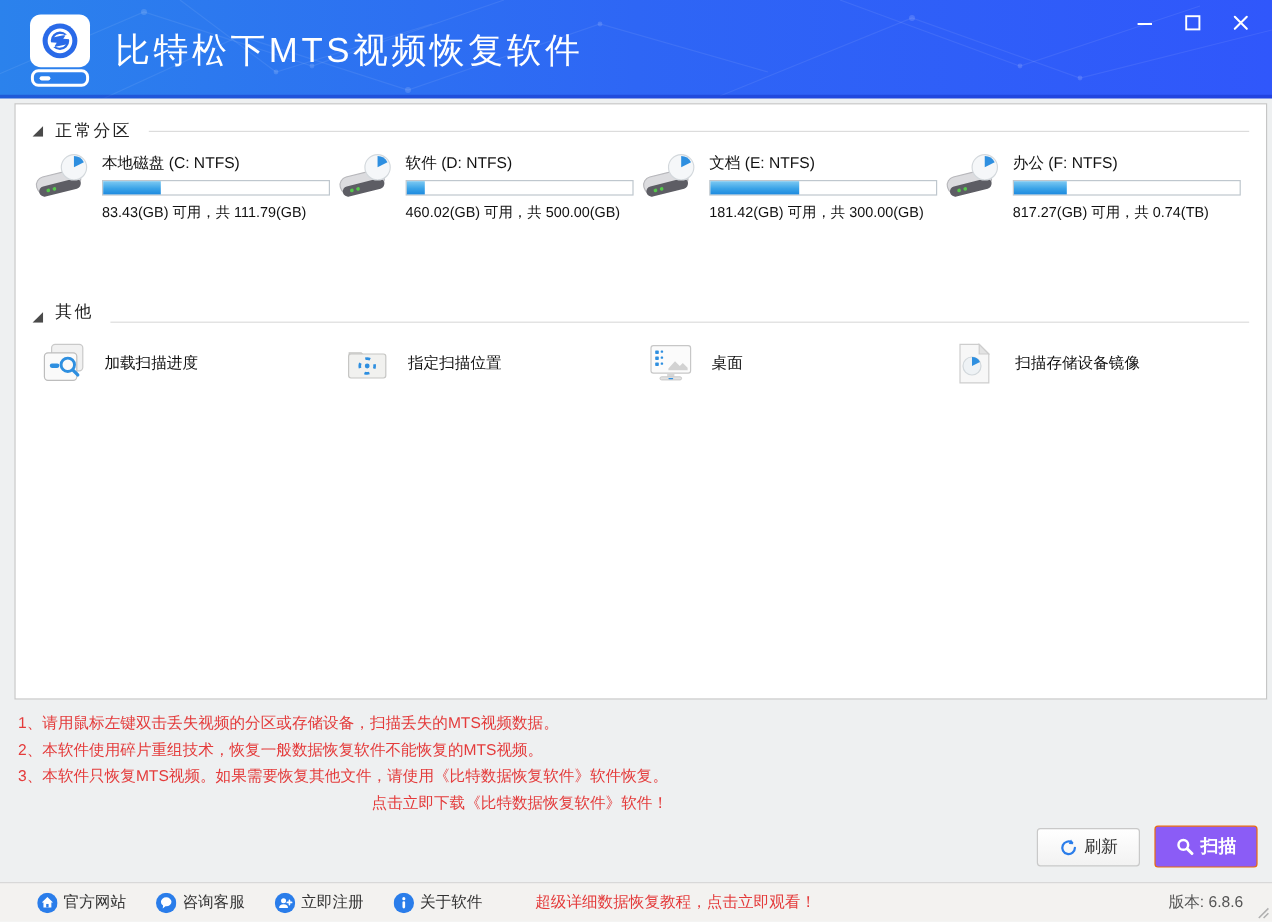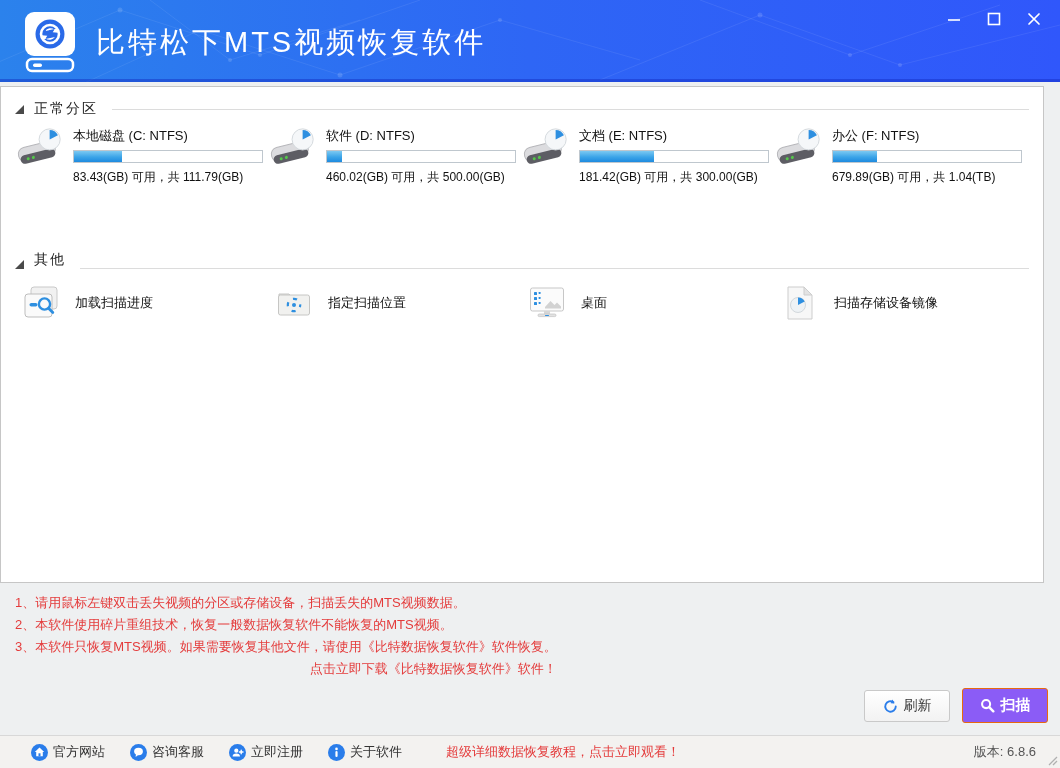--- a/index.html
+++ b/index.html
@@ -21,21 +21,21 @@
   .app-title {
     position:absolute; left:96px; top:23px;
     font-size:29px; font-weight:normal; color:#ffffff; letter-spacing:3px;
     white-space:nowrap;
   }
   .win-controls { position:absolute; right:8px; top:5px; display:flex; gap:4px; }
   .win-btn { width:36px; height:28px; display:flex; align-items:center; justify-content:center; cursor:pointer; }
 
   
   .panel {
-    position:absolute; left:0; top:86px; width:1044px; height:497px;
+    position:absolute; left:12px; top:86px; width:1044px; height:497px;
     background:#ffffff; border:1px solid #c6c6c6;
   }
   .section-header {
     position:absolute; left:14px; right:14px; height:20px;
     display:flex; align-items:center; cursor:pointer;
   }
   .section-header .tri { width:9px; height:9px; margin-right:10px; flex:none; }
   .section-header .sec-label { font-size:14px; color:#222; letter-spacing:2px; white-space:nowrap; }
   .section-header .sec-line { flex:1; height:0; border-top:1px solid #dcdcdc; margin-left:14px; }
   #sec-partitions { top:12px; }
@@ -235,21 +235,21 @@
             <circle cx="16.5" cy="29.5" r="1.6" fill="#54c84a"></circle>
         </g>
         <circle cx="34" cy="12" r="11" fill="#f5f7f9" stroke="#d3d8dc"></circle>
         <path d="M34 12 L34 2.2 A9.8 9.8 0 0 1 42.6 7.6 Z" fill="#2e8fe0"></path>
       </svg>
       <div class="disk-info">
         <div class="disk-name">办公 (F: NTFS)</div>
         <div class="disk-bar">
             <div class="disk-bar-fill" style="width: 23.3%;"></div>
           </div>
-        <div class="disk-usage">679.89(GB) 可用，共 1.04(TB)</div>
+        <div class="disk-usage">817.27(GB) 可用，共 0.74(TB)</div>
       </div>
     </div>
   </div>
 
   <div class="section-header" id="sec-others">
     <svg class="tri" viewBox="0 0 9 9">
         <polygon points="9,0 9,9 0,9" fill="#4a4a4a"></polygon>
       </svg>
     <span class="sec-label">其他</span>
     <span class="sec-line"></span>

